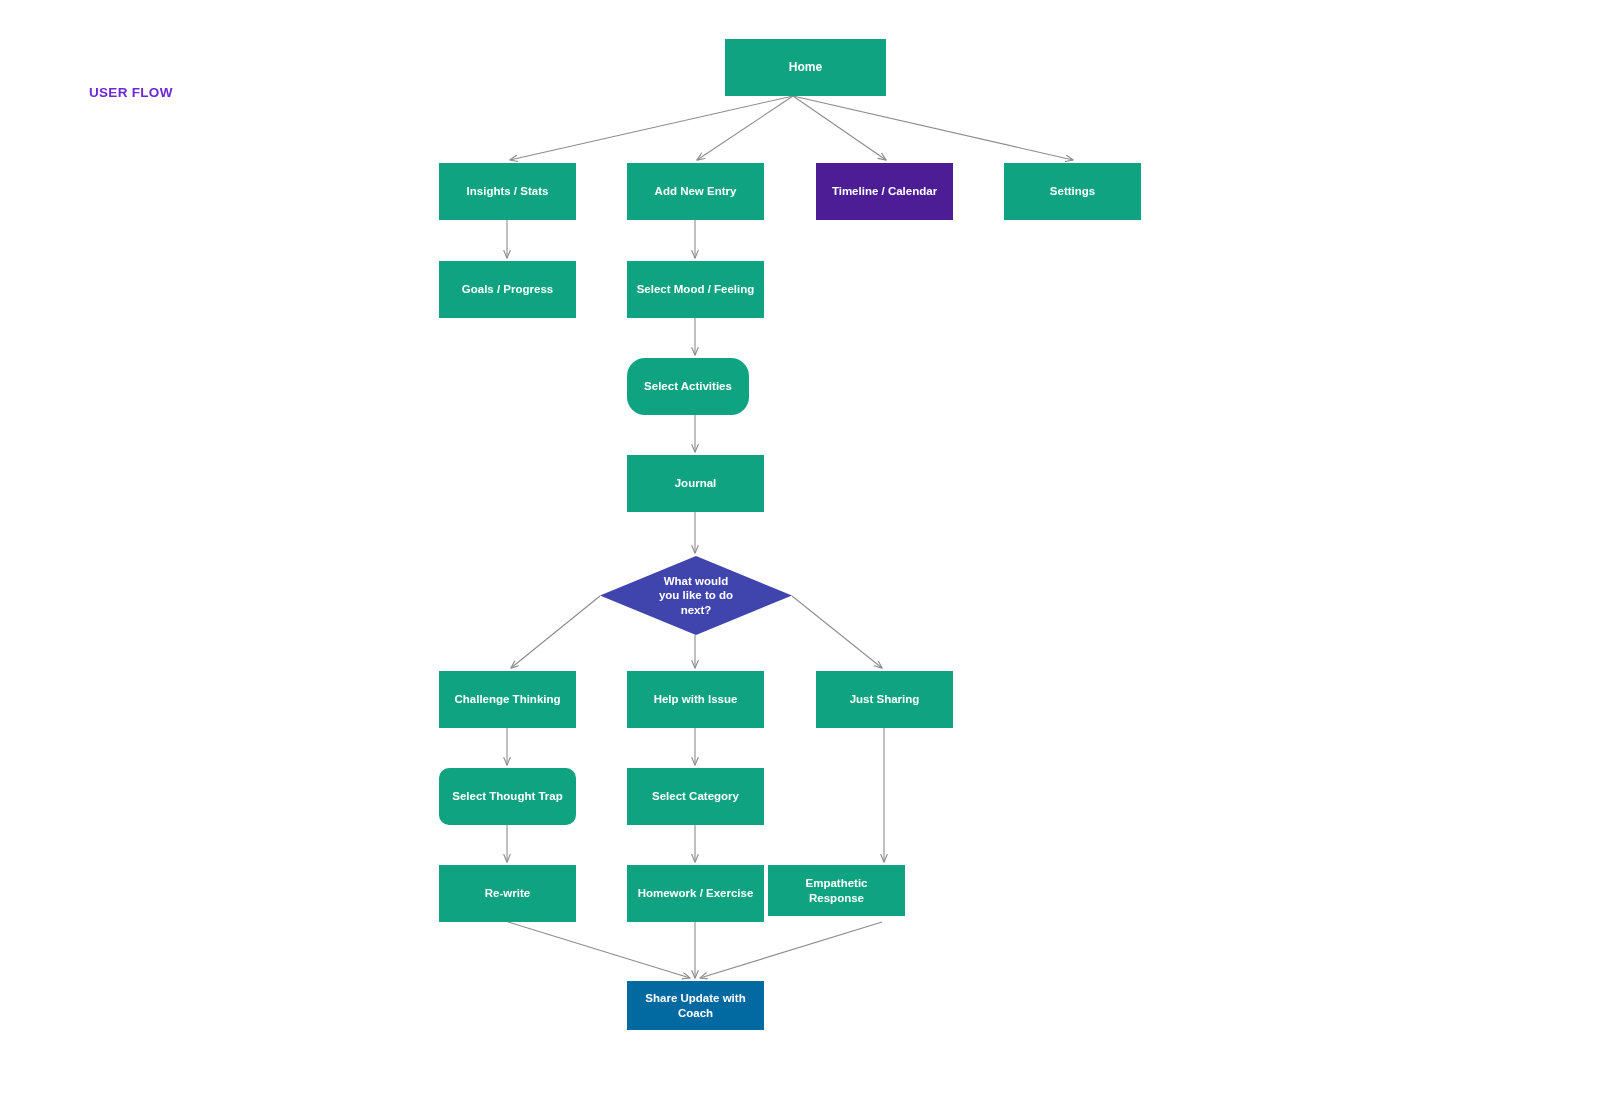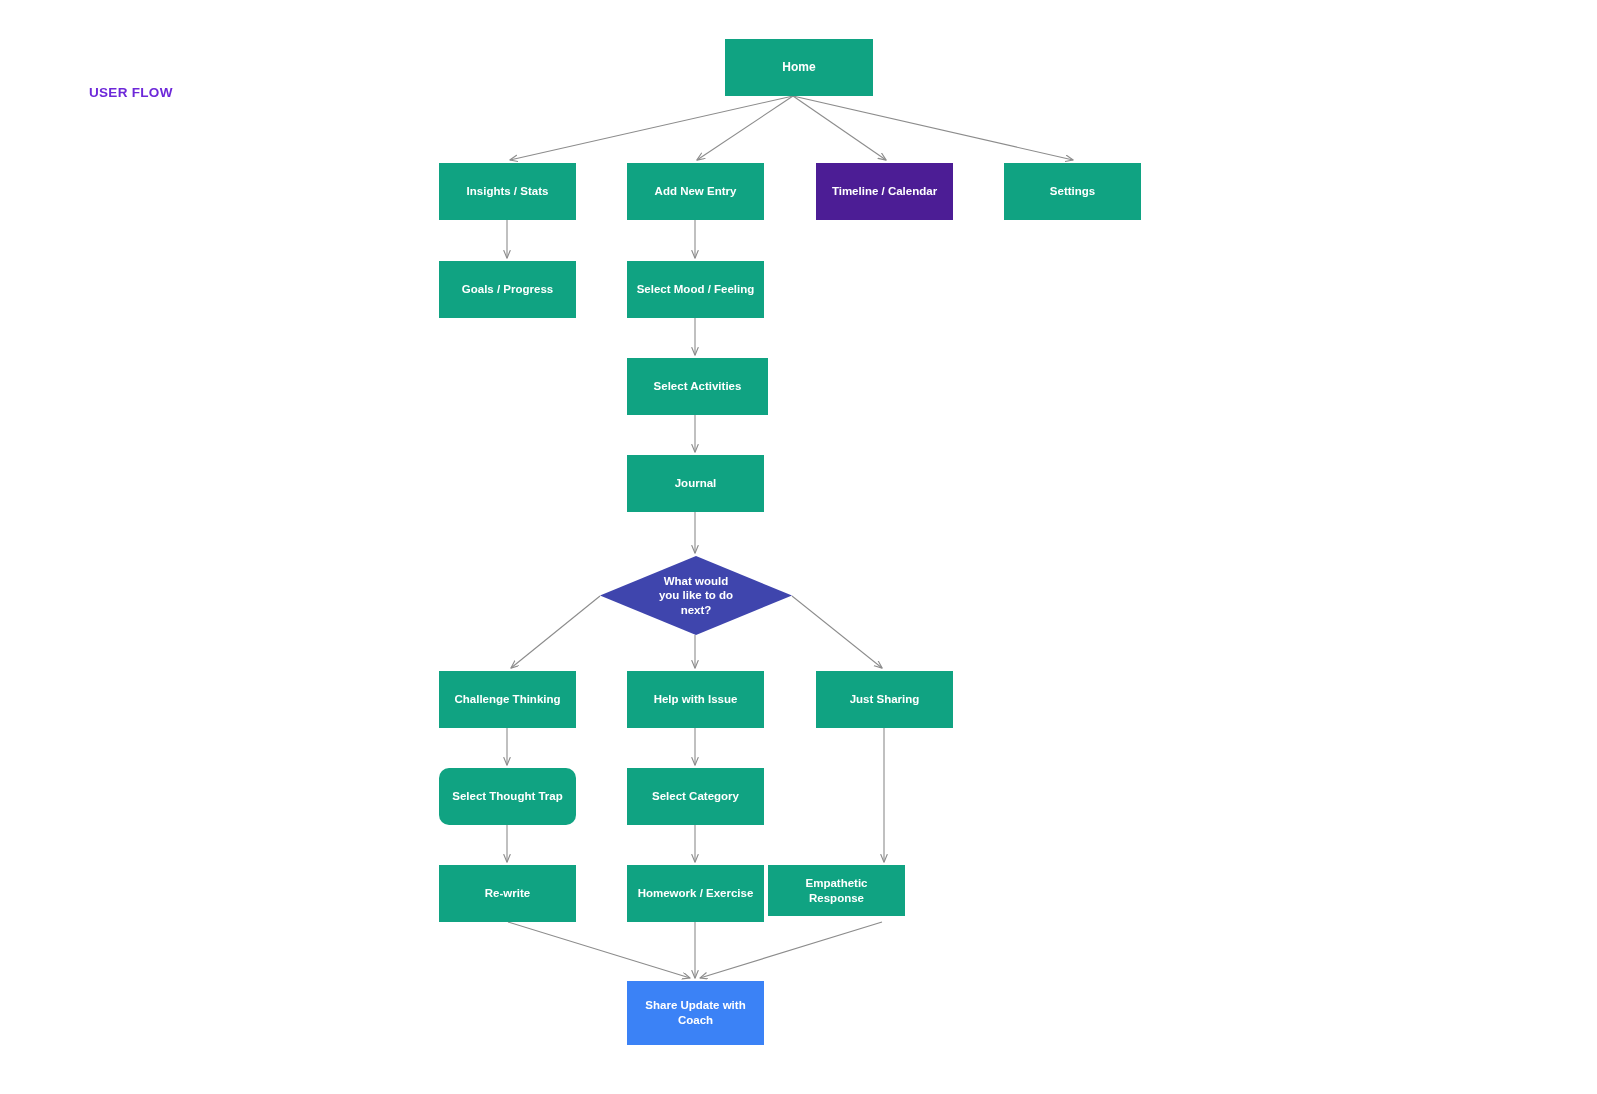--- a/index.html
+++ b/index.html
@@ -109,42 +109,42 @@
         <path d="M884,728 L884,862" fill="none" stroke="#8c8c8c" stroke-width="1.1" marker-end="url(#arrowhead)"></path>
         <path d="M507,825 L507,862" fill="none" stroke="#8c8c8c" stroke-width="1.1" marker-end="url(#arrowhead)"></path>
         <path d="M695,825 L695,862" fill="none" stroke="#8c8c8c" stroke-width="1.1" marker-end="url(#arrowhead)"></path>
         <path d="M508,922 L690,978" fill="none" stroke="#8c8c8c" stroke-width="1.1" marker-end="url(#arrowhead)"></path>
         <path d="M695,922 L695,978" fill="none" stroke="#8c8c8c" stroke-width="1.1" marker-end="url(#arrowhead)"></path>
         <path d="M882,922 L700,978" fill="none" stroke="#8c8c8c" stroke-width="1.1" marker-end="url(#arrowhead)"></path>
       </g>
   </svg>
 
   <div id="node-layer">
-      <div class="node process start" style="left: 725px; top: 39px; width: 148px; height: 57px; background: rgb(16, 163, 130);">
+      <div class="node process start" style="left: 725px; top: 39px; width: 161px; height: 57px; background: rgb(16, 163, 130);">
         <span style="white-space: pre-line;">Home</span>
       </div>
       <div class="node process" style="left: 439px; top: 163px; width: 137px; height: 57px; background: rgb(16, 163, 130);">
         <span style="white-space: pre-line;">Insights / Stats</span>
       </div>
       <div class="node process" style="left: 627px; top: 163px; width: 137px; height: 57px; background: rgb(16, 163, 130);">
         <span style="white-space: pre-line;">Add New Entry</span>
       </div>
       <div class="node process" style="left: 816px; top: 163px; width: 137px; height: 57px; background: #4c1d95;">
         <span style="white-space: pre-line;">Timeline / Calendar</span>
       </div>
       <div class="node process" style="left: 1004px; top: 163px; width: 137px; height: 57px; background: rgb(16, 163, 130);">
         <span style="white-space: pre-line;">Settings</span>
       </div>
       <div class="node process" style="left: 439px; top: 261px; width: 137px; height: 57px; background: rgb(16, 163, 130); text-align: right;">
         <span style="white-space: pre-line;">Goals / Progress</span>
       </div>
       <div class="node process" style="left: 627px; top: 261px; width: 137px; height: 57px; background: rgb(16, 163, 130);">
         <span style="white-space: pre-line;">Select Mood / Feeling</span>
       </div>
-      <div class="node process" style="left: 627px; top: 358px; width: 141px; height: 57px; background: rgb(16, 163, 130);">
+      <div class="node process" style="left: 627px; top: 358px; width: 122px; height: 57px; background: rgb(16, 163, 130); border-radius: 18px;">
         <span style="white-space: pre-line;">Select Activities</span>
       </div>
       <div class="node process" style="left: 627px; top: 455px; width: 137px; height: 57px; background: rgb(16, 163, 130);">
         <span style="white-space: pre-line;">Journal</span>
       </div>
       <div class="node decision" style="left: 600px; top: 556px; width: 192px; height: 79px;">
         <svg class="decision-shape" viewBox="0 0 192 79" preserveAspectRatio="none">
           <polygon points="96,0 192,39.5 96,79 0,39.5" fill="#3f45ad"></polygon>
         </svg>
         <span class="decision-label">What would
@@ -169,19 +169,19 @@
       <div class="node process" style="left: 439px; top: 865px; width: 137px; height: 57px; background: rgb(16, 163, 130);">
         <span style="white-space: pre-line;">Re-write</span>
       </div>
       <div class="node process" style="left: 627px; top: 865px; width: 137px; height: 57px; background: rgb(16, 163, 130);">
         <span style="white-space: pre-line;">Homework / Exercise</span>
       </div>
       <div class="node process" style="left: 768px; top: 865px; width: 137px; height: 51px; background: rgb(16, 163, 130);">
         <span style="white-space: pre-line;">Empathetic
 Response</span>
       </div>
-      <div class="node process" style="left: 627px; top: 981px; width: 137px; height: 64px; background: #3b82f6;">
+      <div class="node process" style="left: 627px; top: 981px; width: 137px; height: 49px; background: #0369a1;">
         <span style="white-space: pre-line;">Share Update with
 Coach</span>
       </div>
     </div>
 
 </div>
 
 </body></html>

